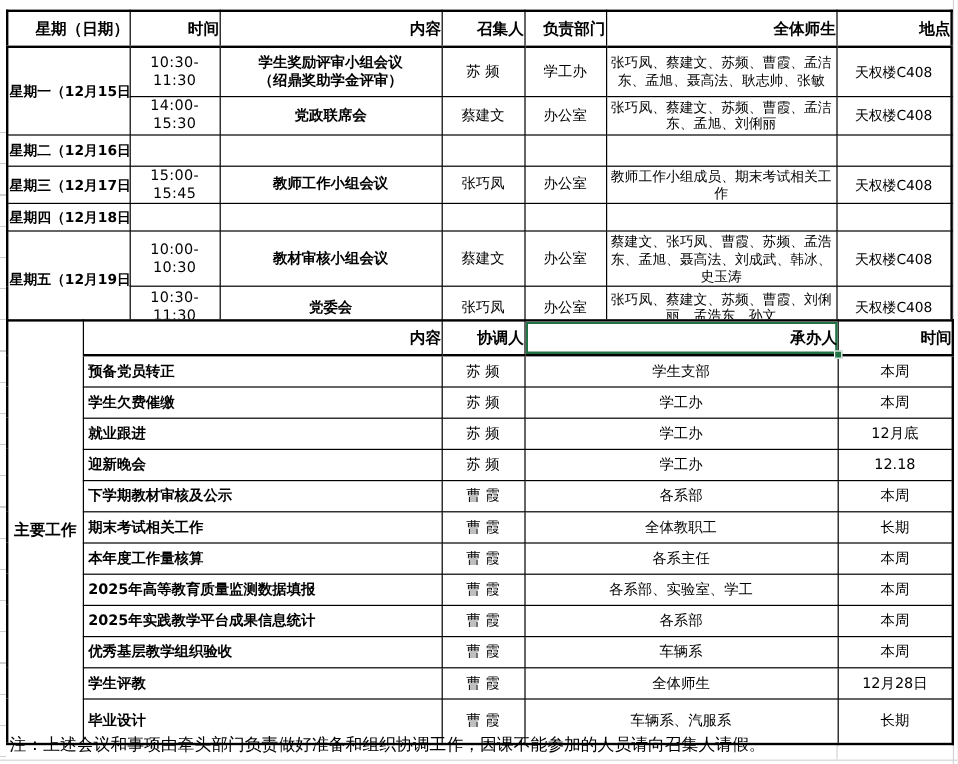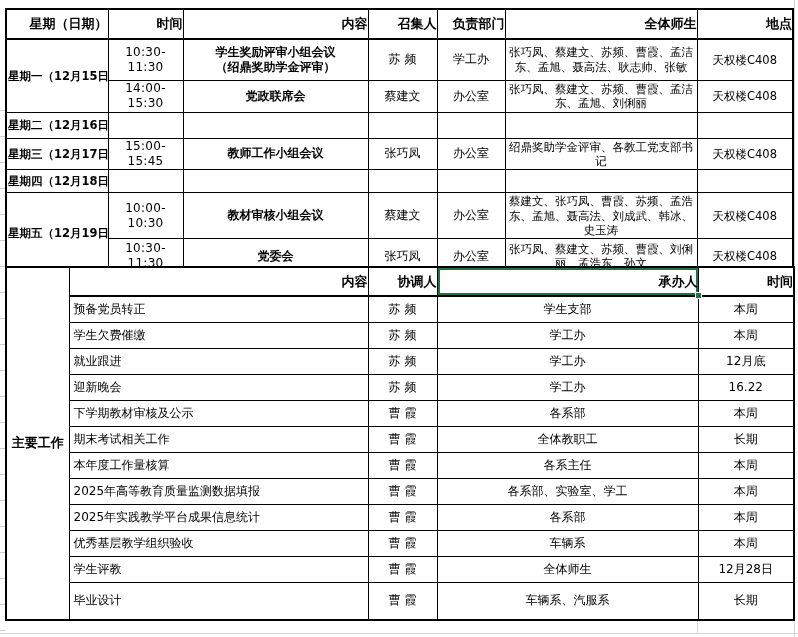--- a/index.html
+++ b/index.html
@@ -27,21 +27,21 @@
   .day {
     font-weight:bold; text-align:left; padding:0 1px; white-space:nowrap; font-size:11.5px;
   }
   .time-cell { letter-spacing:.3px; }
   .content-cell span { display:block;font-weight:bold; }
   .participants { padding:1px 2px; font-size:11.5px; }
   .participants.left { text-align:center; }
   .loc { font-size:11.5px; }
 
   .section-label { font-weight:bold; font-size:13px; border-bottom-width:2px;margin-top:22px; }
-  .task-content { font-weight:normal; text-align:left; padding:0 4px; }
+  .task-content { font-weight:bold; text-align:left; padding:0 4px; }
 
   .selected-cell { position:relative; box-shadow:inset 0 0 0 2px #217346;margin-left:40px; }
   .fill-handle {
     position:absolute; right:-4px; bottom:-4px; width:7px; height:7px;
     background:#217346; border:1px solid #fff; z-index:5;
   }
 
   .footer-note { position:absolute; left:8px; top:612px; font-size:14px; white-space:nowrap; }
 </style>
 </head>
@@ -108,21 +108,21 @@
     </tr>
 
     <tr style="height:25px">
       <td class="day">星期三（12月17日）</td>
       <td class="time-cell">15:00-15:45</td>
       <td class="content-cell">
         <span>教师工作小组会议</span>
       </td>
       <td>张巧凤</td>
       <td>办公室</td>
-      <td class="participants left">绍鼎奖助学金评审、各教工党支部书记</td>
+      <td class="participants left">教师工作小组成员、期末考试相关工作</td>
       <td class="loc">天权楼C408</td>
     </tr>
 
     <tr style="height:23px">
       <td class="day">星期四（12月18日）</td>
       <td></td>
       <td></td>
       <td></td>
       <td></td>
       <td></td>
@@ -187,21 +187,21 @@
     <tr style="height:26px">
       <td class="task-content">就业跟进</td>
       <td>苏 频</td>
       <td>学工办</td>
       <td>12月底</td>
     </tr>
     <tr style="height:26px">
       <td class="task-content">迎新晚会</td>
       <td>苏 频</td>
       <td>学工办</td>
-      <td>16.22</td>
+      <td>12.18</td>
     </tr>
     <tr style="height:26px">
       <td class="task-content">下学期教材审核及公示</td>
       <td>曹 霞</td>
       <td>各系部</td>
       <td>本周</td>
     </tr>
     <tr style="height:26px">
       <td class="task-content">期末考试相关工作</td>
       <td>曹 霞</td>
@@ -240,13 +240,14 @@
     </tr>
     <tr style="height:38px">
       <td class="task-content">毕业设计</td>
       <td>曹 霞</td>
       <td>车辆系、汽服系</td>
       <td>长期</td>
     </tr>
   </tbody>
     </table>
 
+  <div class="footer-note">注：上述会议和事项由牵头部门负责做好准备和组织协调工作，因课不能参加的人员请向召集人请假。</div>
 </div>
 
 </body></html>

